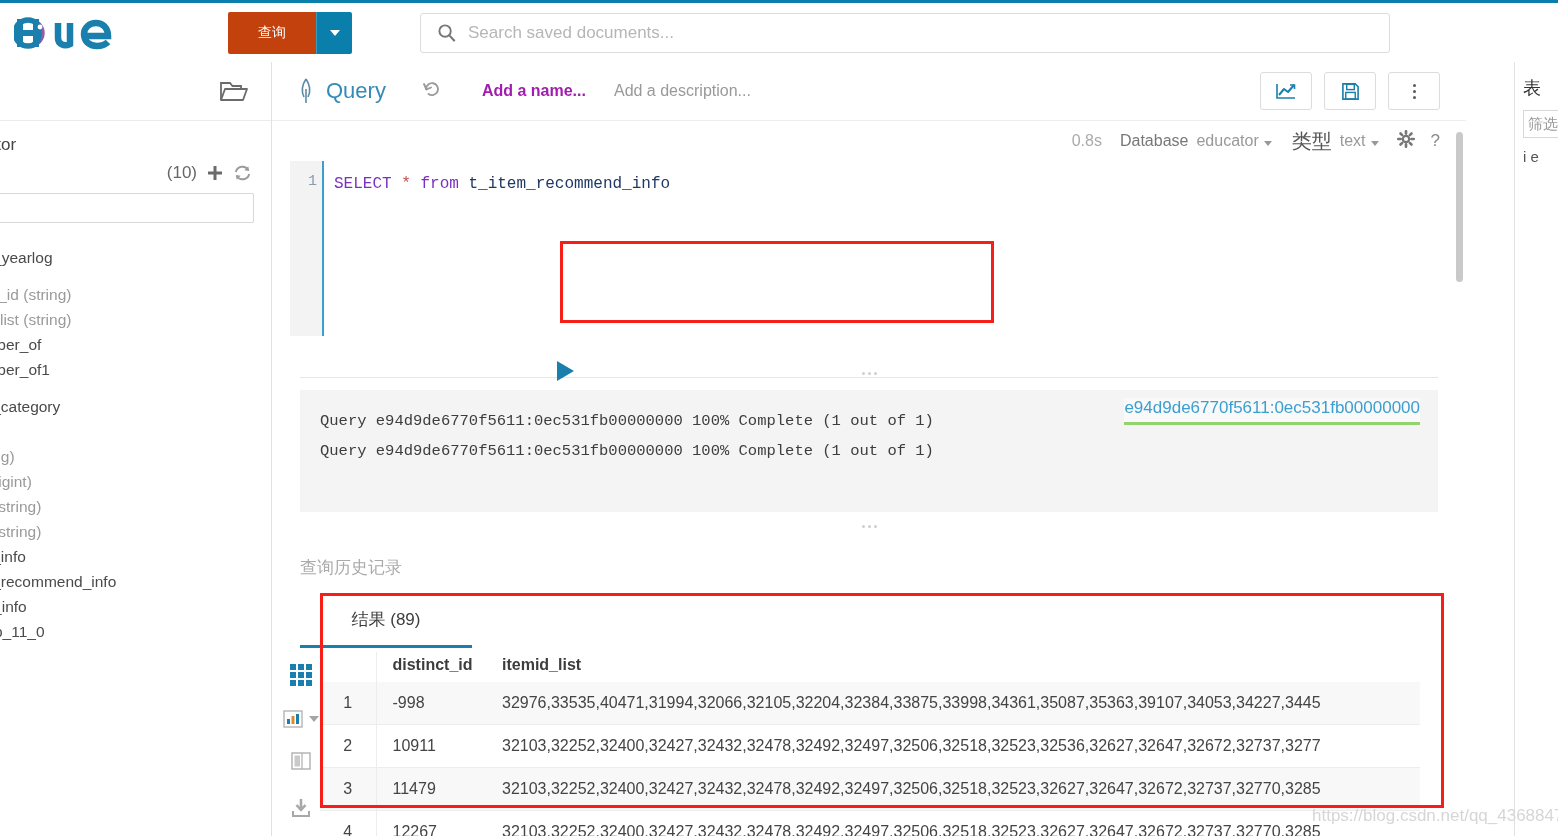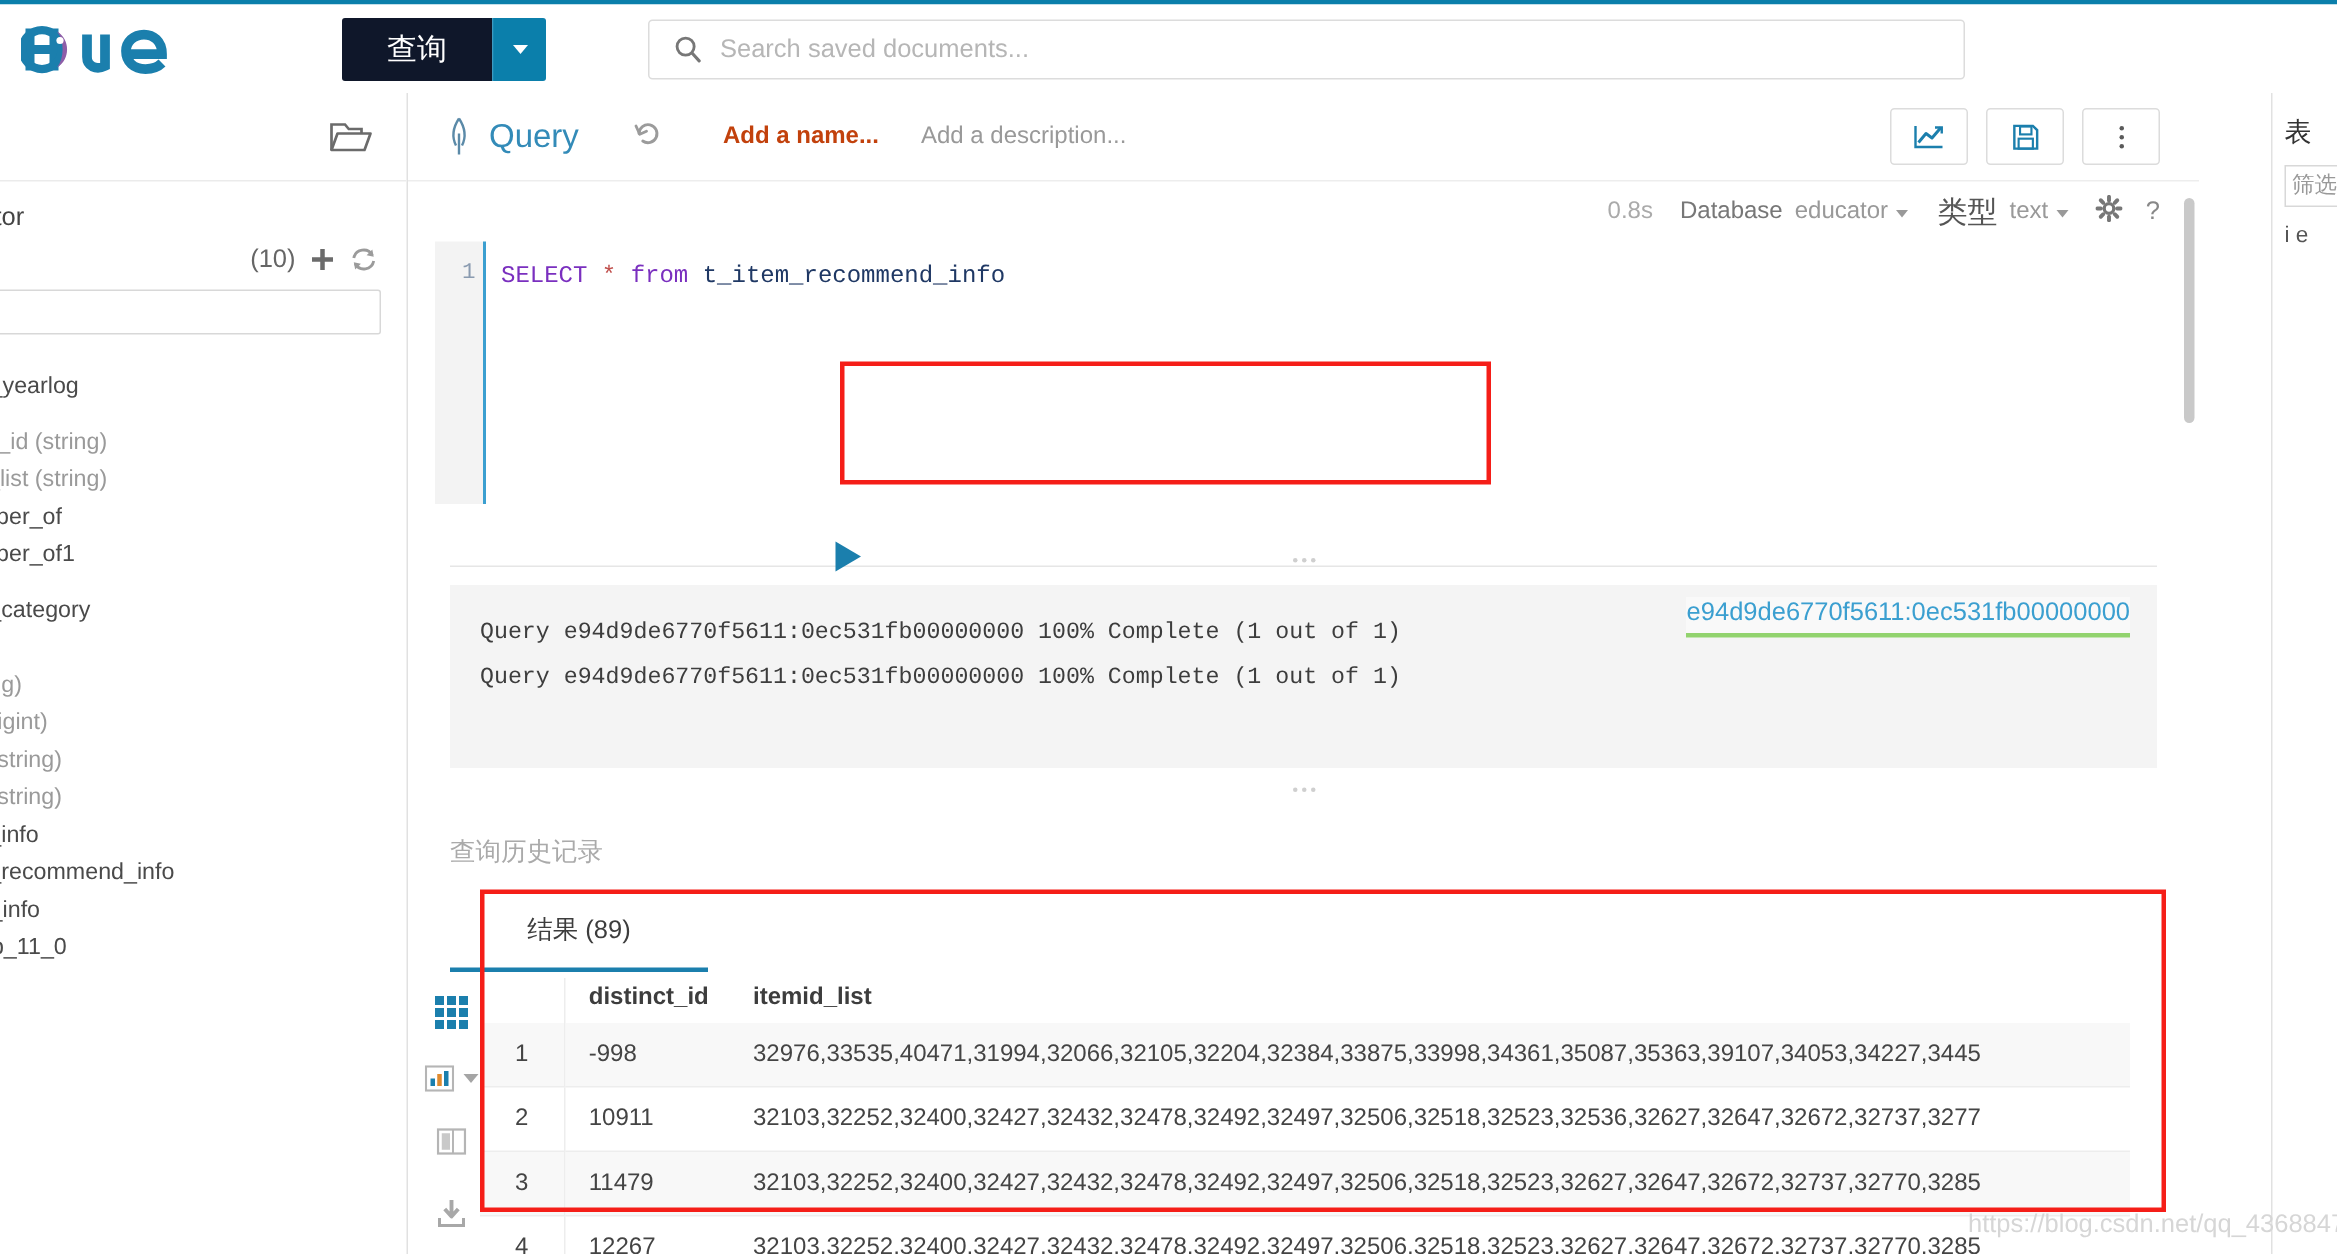--- a/index.html
+++ b/index.html
@@ -24,38 +24,38 @@
     position: absolute; top: 3px; left: 0; width: 1558px; height: 59px;
     background: #fff; display: flex; align-items: center;
   }
   .logo-wrap {
     width: 200px; display: flex; align-items: center; padding-left: 14px;
   }
   .hue-logo { display: block; }
 
   .query-btn-group { display: flex; align-items: stretch; height: 42px; margin-left: 28px; }
   .query-btn {
-    background: #0f172a; color: #fff; border: none;
-    font-size: 20px; padding: 0 30px; cursor: pointer;
+    background: #c2410c; color: #fff; border: none;
+    font-size: 14px; padding: 0 30px; cursor: pointer;
     display: flex; align-items: center; justify-content: center;
     border-radius: 2px 0 0 2px;
     font-family: "Liberation Sans", sans-serif;
   }
   .query-caret {
     background: #0b7fab; border: none; border-left: 1px solid #3d9bc1;
     width: 36px; cursor: pointer; display: flex; align-items: center; justify-content: center;
     border-radius: 0 2px 2px 0;
   }
   .query-caret .tri {
     width: 0; height: 0; border-left: 5px solid transparent;
     border-right: 5px solid transparent; border-top: 6px solid #fff;
   }
 
   .search-wrap {
-    margin-left: 68px; width: 878px; height: 40px;
+    margin-left: 68px; width: 970px; height: 40px;
     border: 1px solid #dcdcdc; border-radius: 3px; background: #fff;
     display: flex; align-items: center; padding: 0 12px;
   }
   .search-icon { flex: 0 0 auto; margin-right: 10px; margin-left: 4px; }
   .search-input {
     border: none; outline: none; width: 100%; font-size: 17px;
     color: #333; background: transparent;
     font-family: "Liberation Sans", sans-serif;
   }
   .search-input::placeholder { color: #b6b6b6; }
@@ -95,21 +95,21 @@
     background: #fff; overflow: hidden;
   }
   .editor-header {
     height: 59px; display: flex; align-items: center;
     border-bottom: 1px solid #ededed; padding-left: 24px;
   }
   .impala-icon { margin-right: 10px; }
   .impala-name { font-size: 22px; color: #338bb8; margin-right: 36px; }
   .history-icon { margin-right: 40px; cursor: pointer; }
   .add-name {
-    font-size: 16px; color: #c2410c; font-weight: bold; margin-right: 28px; cursor: pointer;
+    font-size: 16px; color: #a21caf; font-weight: bold; margin-right: 28px; cursor: pointer;
   }
   .add-desc { font-size: 16px; color: #999; cursor: pointer; }
   .hdr-spacer { flex: 1; }
   .hdr-btn {
     width: 52px; height: 38px; border: 1px solid #dcdcdc; border-radius: 3px;
     background: #fff; margin-right: 12px; cursor: pointer;
     display: flex; align-items: center; justify-content: center;
   }
   .hdr-btn:last-child { margin-right: 26px; }
   .kebab { display: flex; flex-direction: column; gap: 3px; }

